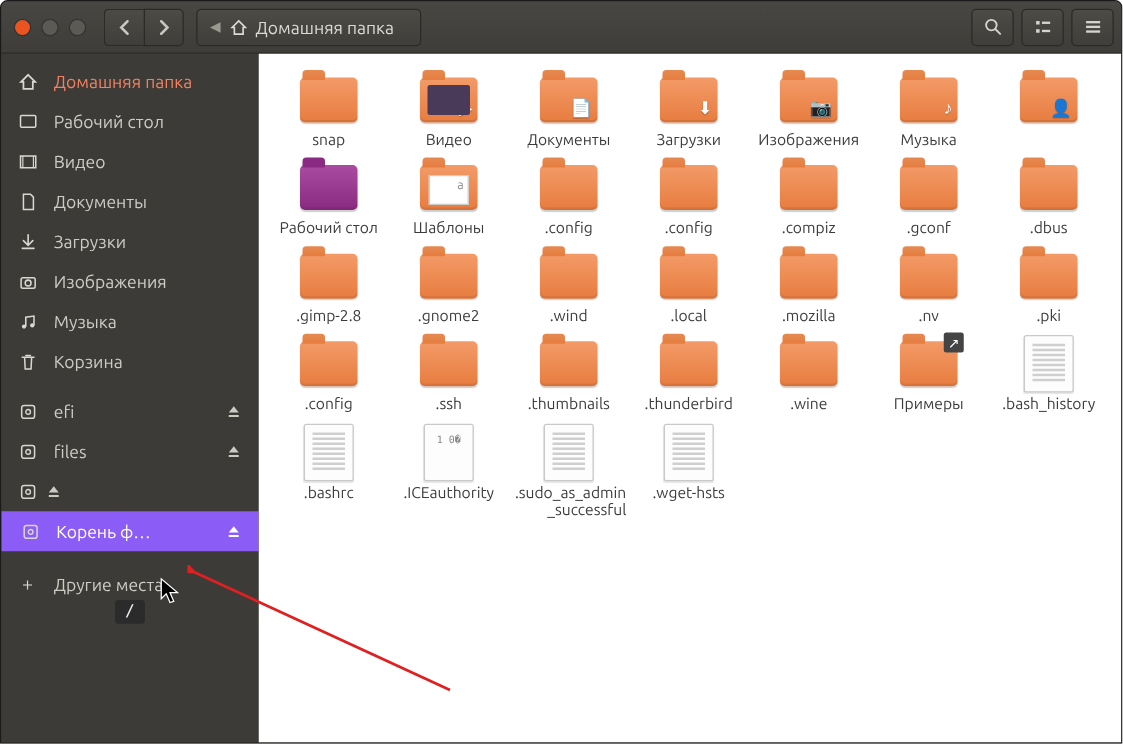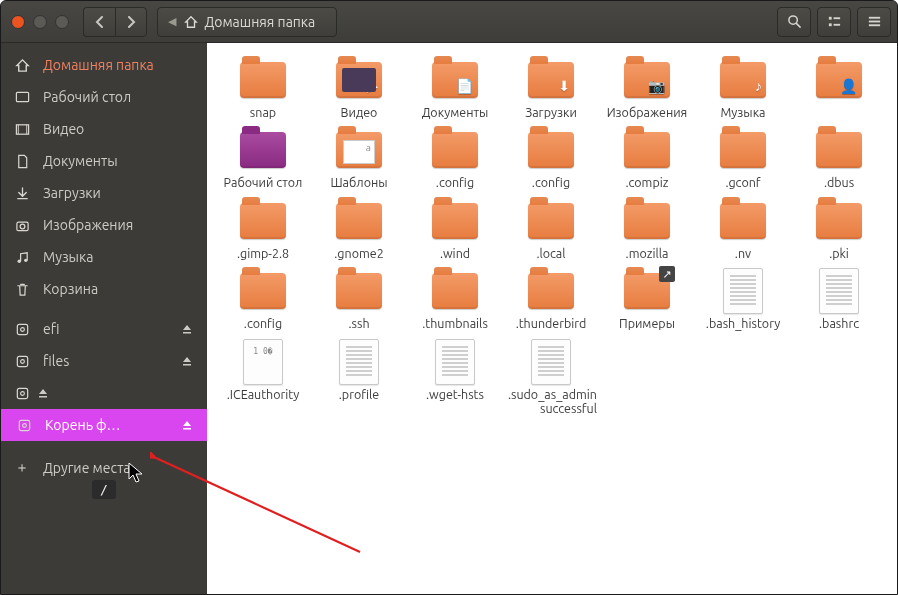--- a/index.html
+++ b/index.html
@@ -23,21 +23,21 @@
   .tool-btn { width: 34px; height: 30px; background: linear-gradient(to bottom, #4c4b46, #3f3e3a); border: 1px solid #2a2a26; border-radius: 4px; display: flex; align-items: center; justify-content: center; color: #d5d3cd; margin-left: 6px; cursor: pointer; }
 
   
   .main { flex: 1; display: flex; min-height: 0; }
 
   
   .sidebar { width: 206px; background: #3c3b37; color: #cdcbc4; font-size: 14px; padding-top: 6px; overflow: hidden; }
   .side-item { display: flex; align-items: center; height: 32px; padding: 0 10px; cursor: pointer; }
   .side-item .ic { width: 22px; display: inline-flex; justify-content: center; color: #d9d7d0; font-size: 14px; }
   .side-item .lbl { margin-left: 10px; white-space: nowrap; overflow: hidden; text-overflow: ellipsis; flex: 1; }
-  .side-item.active { background: #d946ef; color: #fff; padding-left: 12px; }
+  .side-item.active { background: #8b5cf6; color: #fff; padding-left: 12px; }
   .side-item.home { color: #f08060; }
   .side-item .eject { width: 20px; height: 20px; display: inline-flex; align-items: center; justify-content: center; color: #cdcbc4; }
   .side-item.active .eject { color: #fff; }
   .side-sep { height: 8px; }
   .side-plus { padding-top: 6px; }
 
   
   .content { flex: 1; background: #ffffff; overflow: auto; padding: 12px 10px; position: relative; }
   .grid { display: grid; grid-template-columns: repeat(7, 92px); gap: 4px 4px; justify-content: start; }
   .item { width: 92px; display: flex; flex-direction: column; align-items: center; padding: 2px 0; font-size: 12.5px; color: #3c3c3c; cursor: pointer; }
@@ -428,20 +428,26 @@
           </div>
           <div class="item">
             <div class="icon">
               <div class="folder"></div>
             </div>
             <div class="name">.thunderbird</div>
           </div>
           <div class="item">
             <div class="icon">
               <div class="folder"></div>
+            </div>
+            <div class="name">.wine</div>
+          </div>
+          <div class="item">
+            <div class="icon">
+              <div class="folder"></div>
               <span class="link-badge">↗</span>
             </div>
             <div class="name">Примеры</div>
           </div>
           <div class="item">
             <div class="icon">
               <div class="file"></div>
             </div>
             <div class="name">.bash_history</div>
           </div>
@@ -454,33 +460,27 @@
           <div class="item">
             <div class="icon">
               <div class="file bin"></div>
             </div>
             <div class="name">.ICEauthority</div>
           </div>
           <div class="item">
             <div class="icon">
               <div class="file"></div>
             </div>
-            <div class="name">.profile</div>
+            <div class="name">.sudo_as_admin_successful</div>
           </div>
           <div class="item">
             <div class="icon">
               <div class="file"></div>
             </div>
             <div class="name">.wget-hsts</div>
-          </div>
-          <div class="item">
-            <div class="icon">
-              <div class="file"></div>
-            </div>
-            <div class="name">.sudo_as_admin_successful</div>
           </div>
         </div>
     </div>
 
   </div>
 
   <div class="tooltip">/</div>
   <svg class="cursor" width="18" height="24" viewBox="0 0 18 24">
     <path d="M1 1 L1 17 L5 13 L8 20 L11 19 L8 12 L14 12 Z" fill="#000" stroke="#fff" stroke-width="1"></path>
   </svg>

